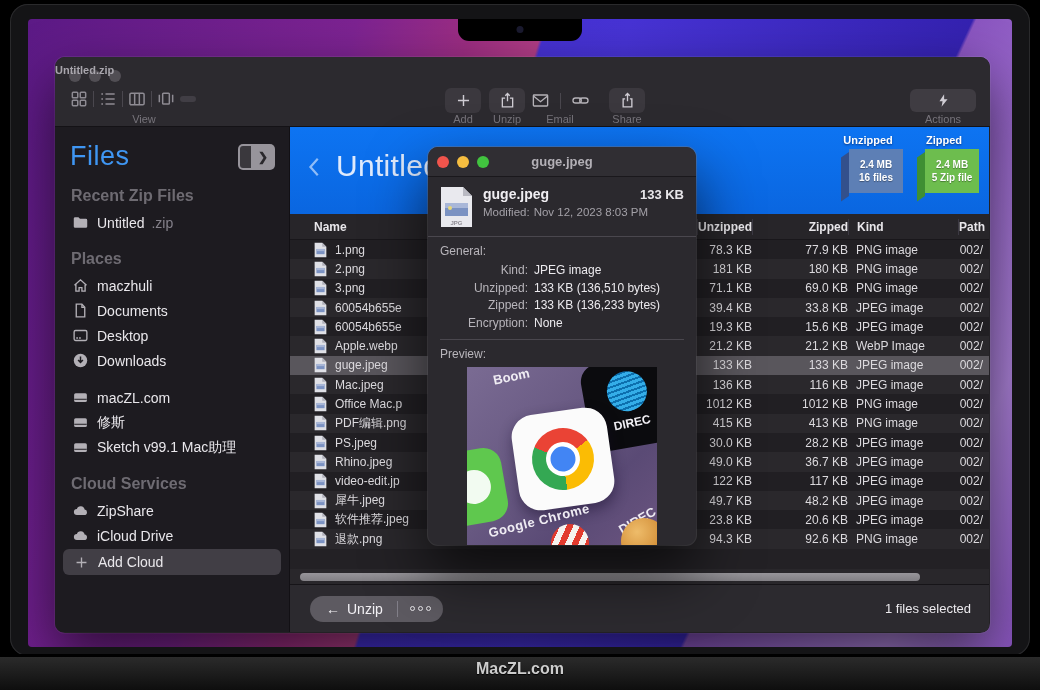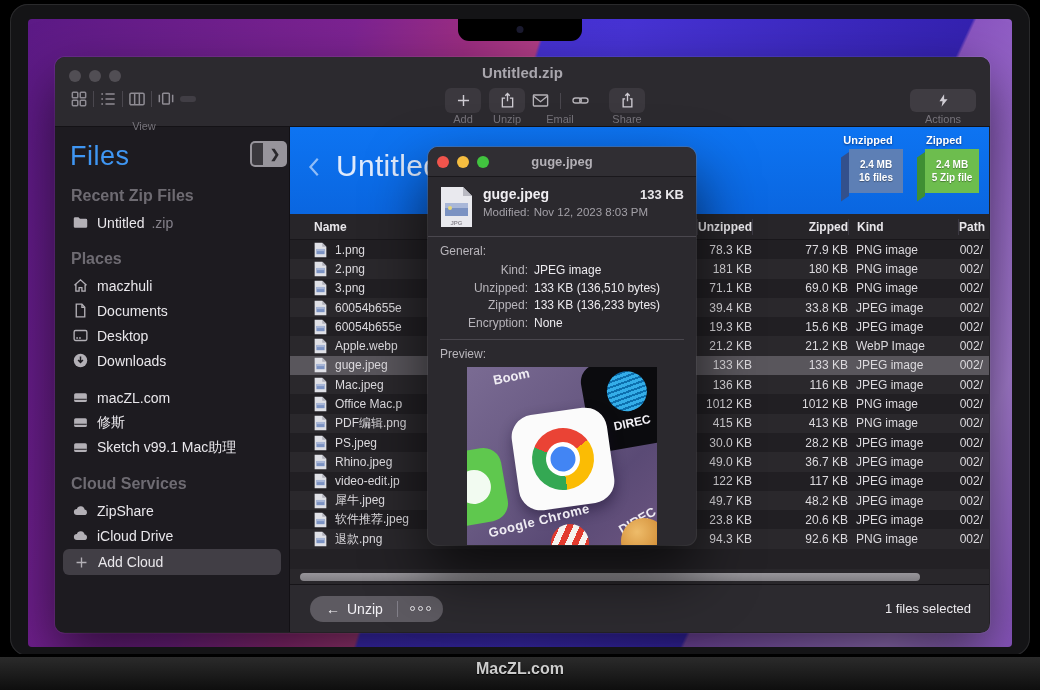--- a/index.html
+++ b/index.html
@@ -18,38 +18,38 @@
   }
   .notch { position:absolute; top:0; left:50%; transform:translateX(-50%); width:124px; height:22px; background:#000; border-radius:0 0 11px 11px; z-index:50; }
   .cam { position:absolute; left:50%; top:7px; transform:translateX(-50%); width:7px; height:7px; border-radius:50%; background:#19192e; }
 
   
   .window { position:absolute; left:27px; top:38px; width:935px; height:576px; border-radius:10px; overflow:hidden; background:#232125; box-shadow:0 24px 55px rgba(0,0,0,.6), 0 0 0 1px rgba(255,255,255,.08); }
   .toolbar { position:relative; height:70px; background:#2c2a2f; border-bottom:1px solid #141216; }
   .lights { position:absolute; left:14px; top:13px; display:flex; gap:8px; }
   .light { width:12px; height:12px; border-radius:50%; }
   .light.inactive { background:#514e54; }
-  .win-title { position:absolute; top:7px; left:0; right:0; text-align:center; font-size:15px; font-weight:bold; color:#a9a6ad; }
+  .win-title { position:absolute; top:7px; left:0; right:0; font-size:11px; font-weight:bold; color:#a9a6ad; }
   .viewgroup { position:absolute; left:14px; top:32px; display:flex; align-items:center; gap:4px; color:#8e8b93; }
   .vg-sep { width:1px; height:16px; background:#4a474e; }
   .vicon { display:flex; align-items:center; }
   .vicon svg { width:20px; height:20px; }
   .vsel { background:#413e45; border-radius:6px; padding:3px 8px; color:#b9b6bc; display:flex; align-items:center; }
   .tb-label { position:absolute; top:56px; font-size:11px; color:#77747b; text-align:center; }
   .tb-btn { position:absolute; top:31px; width:36px; height:25px; background:#3b383e; border-radius:6px; display:flex; align-items:center; justify-content:center; color:#cfccd3; }
   .tb-plain { position:absolute; top:31px; width:30px; height:25px; display:flex; align-items:center; justify-content:center; color:#b5b2b8; }
   .tb-btn svg, .tb-plain svg { width:19px; height:19px; }
   .actions-btn { position:absolute; right:14px; top:32px; width:66px; height:23px; background:#3f3c42; border-radius:6px; display:flex; align-items:center; justify-content:center; color:#cfccd3; }
   .actions-btn svg { width:15px; height:15px; }
 
   .win-body { display:flex; height:505px; }
 
   
   .sidebar { width:235px; background:#1d1b20; border-right:1px solid #121014; padding-top:14px; overflow:hidden; }
-  .files-row { display:flex; justify-content:space-between; align-items:flex-start; padding:0 2px 0 15px; }
+  .files-row { display:flex; justify-content:space-between; align-items:center; padding:0 14px 0 15px; }
   .files-title { color:#3f96f3; font-size:27px; font-weight:300; letter-spacing:.5px; }
   .sb-toggle { width:37px; height:26px; border-radius:5px; background:#97949b; position:relative; display:flex; align-items:center; justify-content:flex-end; padding-right:7px; }
   .sb-toggle .bar { position:absolute; left:2px; top:2px; bottom:2px; width:11px; background:#3a383d; border-radius:3px 0 0 3px; }
   .sb-toggle .arr { color:#2a282c; font-size:12px; font-weight:bold; }
   .sb-header { font-size:16px; font-weight:bold; color:#6e6b72; padding:15px 0 5px 16px; }
   .sb-gap { height:12px; }
   .sb-item { height:25px; display:flex; align-items:center; gap:7px; padding-left:16px; font-size:14px; color:#e9e7eb; white-space:nowrap; }
   .sb-item .sfx { color:#84818a; }
   .sb-item.hl { background:#413e45; border-radius:6px; margin:1px 8px; padding-left:9px; height:26px; }
   .sb-ico { width:19px; height:18px; display:flex; align-items:center; justify-content:center; color:#b3b0b6; flex:none; }
@@ -182,21 +182,21 @@
                 <rect x="8" y="5" width="8" height="13" rx="1"></rect>
                 <path d="M4 7v9M20 7v9"></path>
               </svg>
             </span>
           <span class="vsel">
               <svg viewBox="0 0 24 24" fill="none" stroke="currentColor" stroke-width="1.8">
                 <path d="M4 7h3M4 12h3M4 17h3M10 7h10M10 12h10M10 17h10"></path>
               </svg>
             </span>
         </div>
-        <div class="tb-label" style="left:14px; width:150px;margin-top:7px;">View</div>
+        <div class="tb-label" style="left:14px; width:150px;">View</div>
 
         <div class="tb-btn" style="left:390px;">
             <svg viewBox="0 0 24 24" fill="none" stroke="currentColor" stroke-width="1.8">
               <path d="M12 5v14M5 12h14"></path>
             </svg>
           </div>
         <div class="tb-label" style="left:390px; width:36px;">Add</div>
 
         <div class="tb-btn" style="left:434px;">
             <svg viewBox="0 0 24 24" fill="none" stroke="currentColor" stroke-width="1.7">

